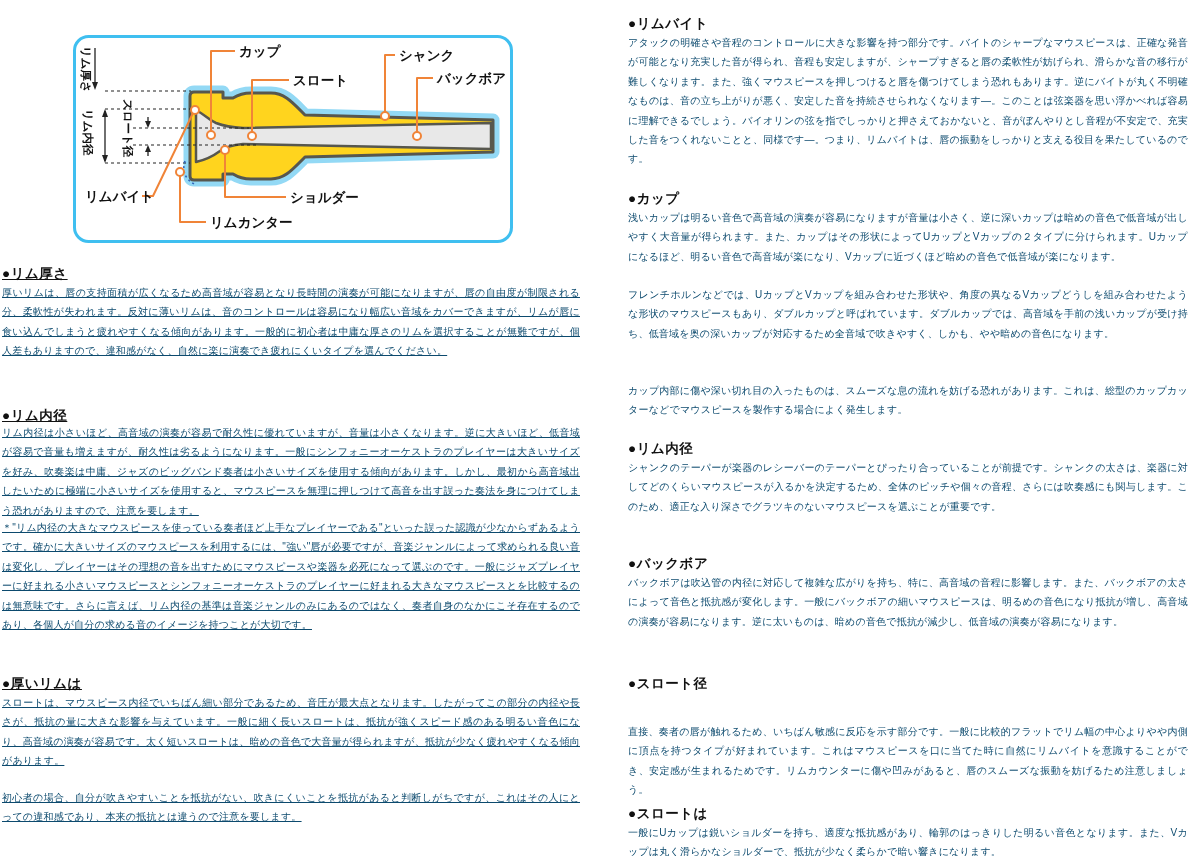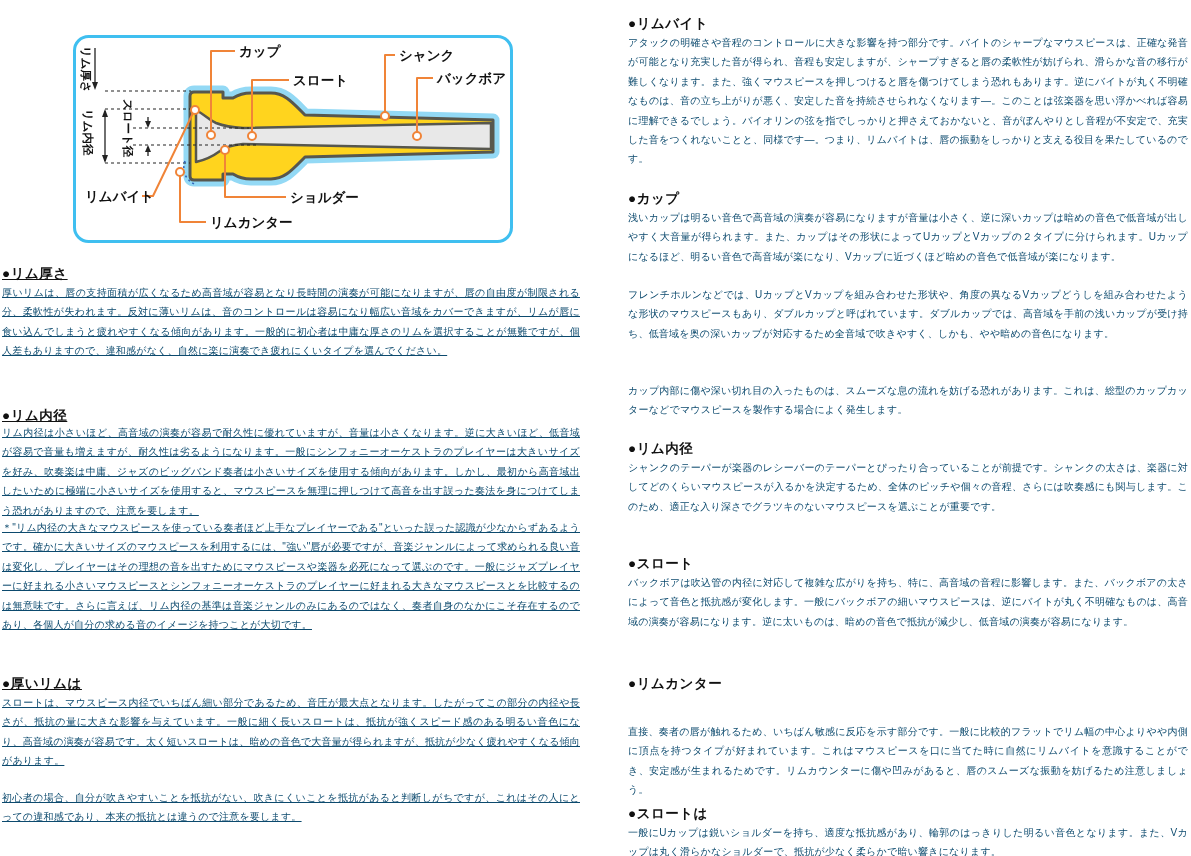--- a/index.html
+++ b/index.html
@@ -112,20 +112,20 @@
 <div class="sec-para col-right" style="top:33px">アタックの明確さや音程のコントロールに大きな影響を持つ部分です。バイトのシャープなマウスピースは、正確な発音が可能となり充実した音が得られ、音程も安定しますが、シャープすぎると唇の柔軟性が妨げられ、滑らかな音の移行が難しくなります。また、強くマウスピースを押しつけると唇を傷つけてしまう恐れもあります。逆にバイトが丸く不明確なものは、音の立ち上がりが悪く、安定した音を持続させられなくなります―。このことは弦楽器を思い浮かべれば容易に理解できるでしょう。バイオリンの弦を指でしっかりと押さえておかないと、音がぼんやりとし音程が不安定で、充実した音をつくれないことと、同様です―。つまり、リムバイトは、唇の振動をしっかりと支える役目を果たしているのです。</div>
 
 <div class="sec-heading col-right" style="top:180px">●カップ</div>
 <div class="sec-para col-right" style="top:208px">浅いカップは明るい音色で高音域の演奏が容易になりますが音量は小さく、逆に深いカップは暗めの音色で低音域が出しやすく大音量が得られます。また、カップはその形状によってUカップとVカップの２タイプに分けられます。Uカップになるほど、明るい音色で高音域が楽になり、Vカップに近づくほど暗めの音色で低音域が楽になります。</div>
 <div class="sec-para col-right" style="top:285px">フレンチホルンなどでは、UカップとVカップを組み合わせた形状や、角度の異なるVカップどうしを組み合わせたような形状のマウスピースもあり、ダブルカップと呼ばれています。ダブルカップでは、高音域を手前の浅いカップが受け持ち、低音域を奥の深いカップが対応するため全音域で吹きやすく、しかも、やや暗めの音色になります。</div>
 <div class="sec-para col-right" style="top:381px">カップ内部に傷や深い切れ目の入ったものは、スムーズな息の流れを妨げる恐れがあります。これは、総型のカップカッターなどでマウスピースを製作する場合によく発生します。</div>
 
 <div class="sec-heading col-right" style="top:430px">●リム内径</div>
 <div class="sec-para col-right" style="top:458px">シャンクのテーパーが楽器のレシーバーのテーパーとぴったり合っていることが前提です。シャンクの太さは、楽器に対してどのくらいマウスピースが入るかを決定するため、全体のピッチや個々の音程、さらには吹奏感にも関与します。このため、適正な入り深さでグラツキのないマウスピースを選ぶことが重要です。</div>
 
-<div class="sec-heading col-right" style="top:545px">●スロート</div>
-<div class="sec-para col-right" style="top:573px">バックボアは吹込管の内径に対応して複雑な広がりを持ち、特に、高音域の音程に影響します。また、バックボアの太さによって音色と抵抗感が変化します。一般にバックボアの細いマウスピースは、逆にバイトが丸く不明確なものは、高音域の演奏が容易になります。逆に太いものは、暗めの音色で抵抗が減少し、低音域の演奏が容易になります。</div>
+<div class="sec-heading col-right" style="top:545px">●バックボア</div>
+<div class="sec-para col-right" style="top:573px">バックボアは吹込管の内径に対応して複雑な広がりを持ち、特に、高音域の音程に影響します。また、バックボアの太さによって音色と抵抗感が変化します。一般にバックボアの細いマウスピースは、明るめの音色になり抵抗が増し、高音域の演奏が容易になります。逆に太いものは、暗めの音色で抵抗が減少し、低音域の演奏が容易になります。</div>
 
-<div class="sec-heading col-right" style="top:665px">●リムカンター</div>
+<div class="sec-heading col-right" style="top:665px">●スロート径</div>
 <div class="sec-para col-right" style="top:722px">直接、奏者の唇が触れるため、いちばん敏感に反応を示す部分です。一般に比較的フラットでリム幅の中心よりやや内側に頂点を持つタイプが好まれています。これはマウスピースを口に当てた時に自然にリムバイトを意識することができ、安定感が生まれるためです。リムカウンターに傷や凹みがあると、唇のスムーズな振動を妨げるため注意しましょう。</div>
 
 <div class="sec-heading col-right" style="top:795px">●スロートは</div>
 <div class="sec-para col-right" style="top:823px">一般にUカップは鋭いショルダーを持ち、適度な抵抗感があり、輪郭のはっきりした明るい音色となります。また、Vカップは丸く滑らかなショルダーで、抵抗が少なく柔らかで暗い響きになります。</div>
 
 </body></html>

